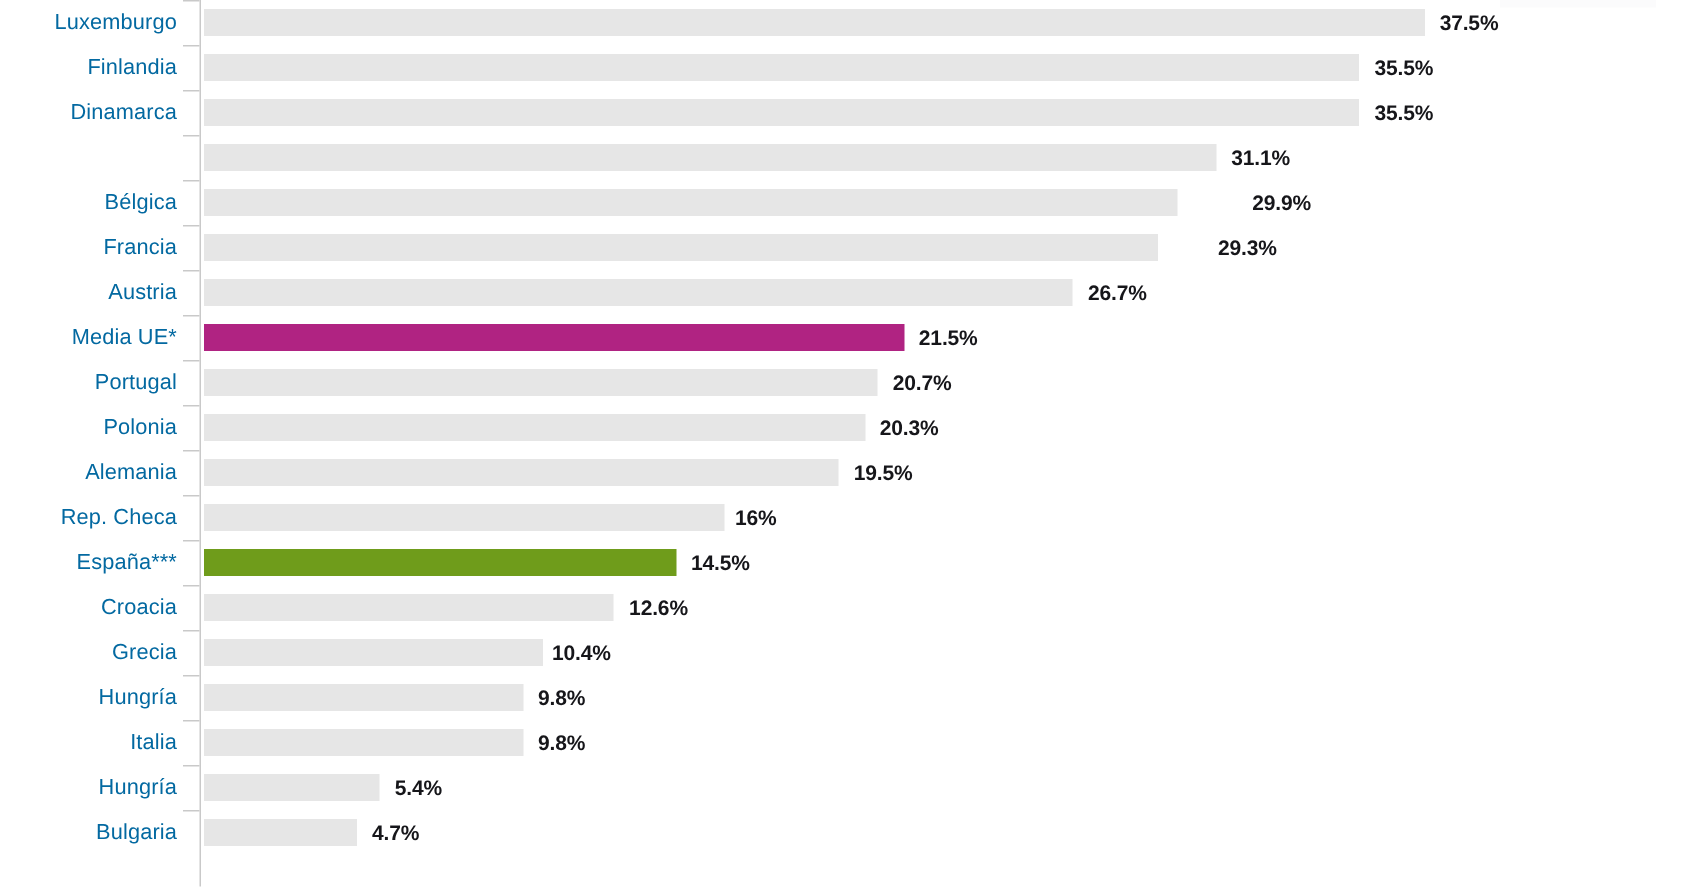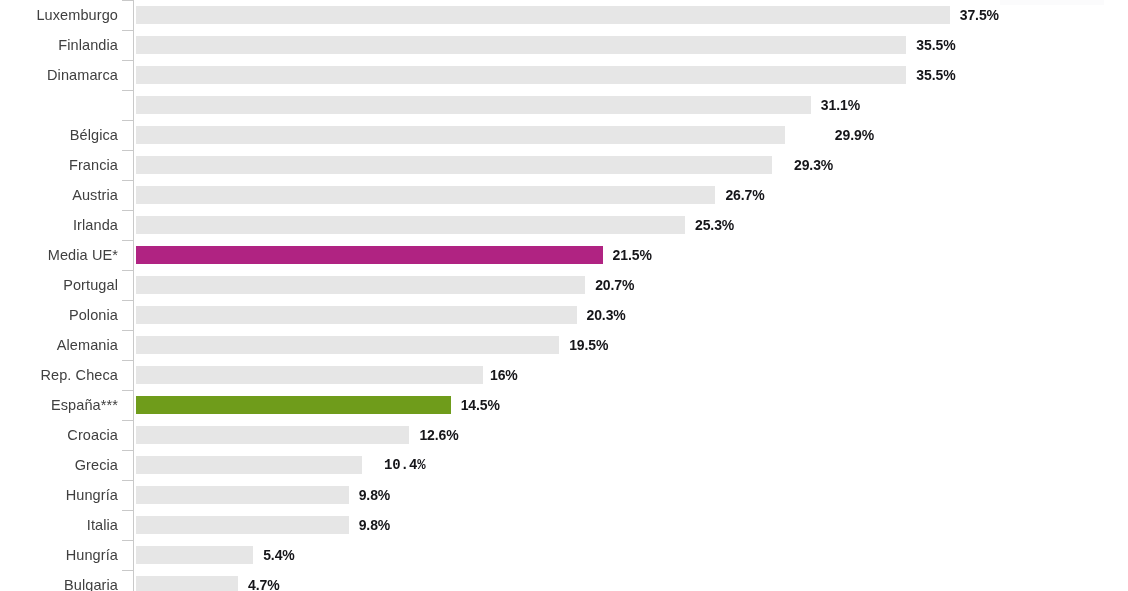--- a/index.html
+++ b/index.html
@@ -57,21 +57,21 @@
 
   .cat-label {
     position: absolute;
     left: 0px;
     top: 0px;
     width: 118px;
     height: 30px;
     line-height: 30px;
     text-align: right;
     font-size: 14.5px;
-    color: #404040;
+    color: #0369a1;
     white-space: nowrap;
     letter-spacing: 0.1px;
   }
 
   .bar-area {
     position: absolute;
     left: 136px;
     top: 0px;
     height: 30px;
     right: 0;
@@ -158,41 +158,33 @@
         <div class="bar-area">
           <div class="bar" style="width: 648.83px;"></div>
           <div class="value-label" style="left: 658.83px; margin-left: 40px;">29.9%</div>
         </div>
       </div>
       <div class="bar-row">
         <div class="tick"></div>
         <div class="cat-label">Francia</div>
         <div class="bar-area">
           <div class="bar" style="width: 635.81px;"></div>
-          <div class="value-label" style="left: 658px;">29.3%</div>
+          <div class="value-label" style="left: 676px;">29.3%</div>
         </div>
       </div>
       <div class="bar-row">
         <div class="tick"></div>
         <div class="cat-label">Austria</div>
         <div class="bar-area">
           <div class="bar" style="width: 579.39px;"></div>
           <div class="value-label" style="left: 589.39px;">26.7%</div>
         </div>
       </div>
       <div class="bar-row">
         <div class="tick"></div>
-        <div class="cat-label">Irlanda</div>
-        <div class="bar-area">
-          <div class="bar" style="width: 549.01px;"></div>
-          <div class="value-label" style="left: 559.01px;">25.3%</div>
-        </div>
-      </div>
-      <div class="bar-row">
-        <div class="tick"></div>
         <div class="cat-label">Media UE*</div>
         <div class="bar-area">
           <div class="bar highlight-eu" style="width: 466.55px;"></div>
           <div class="value-label" style="left: 476.55px;">21.5%</div>
         </div>
       </div>
       <div class="bar-row">
         <div class="tick"></div>
         <div class="cat-label">Portugal</div>
         <div class="bar-area">
@@ -238,21 +230,21 @@
         <div class="bar-area">
           <div class="bar" style="width: 273.42px;"></div>
           <div class="value-label" style="left: 283.42px;">12.6%</div>
         </div>
       </div>
       <div class="bar-row">
         <div class="tick"></div>
         <div class="cat-label">Grecia</div>
         <div class="bar-area">
           <div class="bar" style="width: 225.68px;"></div>
-          <div class="value-label" style="left: 248px; font-family: Liberation Mono, monospace;">10.4%</div>
+          <div class="value-label" style="left: 232px;">10.4%</div>
         </div>
       </div>
       <div class="bar-row">
         <div class="tick"></div>
         <div class="cat-label">Hungría</div>
         <div class="bar-area">
           <div class="bar" style="width: 212.66px;"></div>
           <div class="value-label" style="left: 222.66px;">9.8%</div>
         </div>
       </div>

